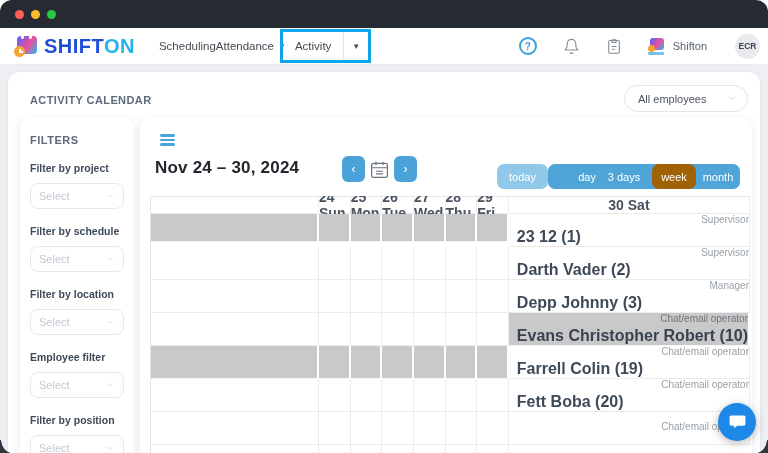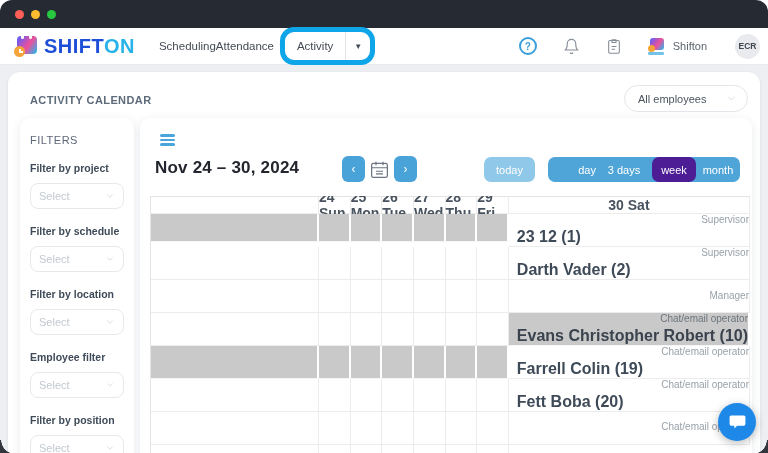--- a/index.html
+++ b/index.html
@@ -25,21 +25,21 @@
   .glyph-clock { position:absolute; left:0; bottom:0; width:11px; height:11px; border-radius:50%;
                background:#f5a43a; }
   .glyph-clock::before { content:""; position:absolute; left:5px; top:2.5px; width:1.5px; height:3.5px; background:#fff; }
   .glyph-clock::after  { content:""; position:absolute; left:5px; top:5px;  width:3.5px; height:1.5px; background:#fff; }
   .logo-text { font-size:20px; font-weight:bold; letter-spacing:.5px; }
   .logo-shift { color:#1d4ed8; } .logo-on { color:#29b2e8; }
 
   .nav { display:flex; align-items:center; margin-left:24px; font-size:11.5px; color:#454b54; }
   .nav-item { cursor:pointer; display:flex; align-items:center; gap:4px; }
   .caret { font-size:8px; color:#45４b54; }
-  .activity-box { display:flex; border:5px solid #0ea5e9; border-radius:14px; overflow:hidden; margin-left:-6px; }
+  .activity-box { display:flex; border:3px solid #0ea5e9; border-radius:0; overflow:hidden; margin-left:-6px; }
   .activity-box .seg { padding:8px 12px; }
   .activity-box .seg-caret { border-left:1px solid #e3e6e9; padding:8px 8px; font-size:8px; display:flex; align-items:center; }
 
   .spacer { flex:1; }
   .hicons { display:flex; align-items:center; gap:26px; }
   .help-ic { width:18px; height:18px; border:2px solid #3b9fdb; border-radius:50%; color:#3b9fdb;
              font-size:10px; font-weight:bold; display:flex; align-items:center; justify-content:center; cursor:pointer; }
   .line-ic { stroke:#858d96; fill:none; stroke-width:1.6; stroke-linecap:round; stroke-linejoin:round; cursor:pointer; }
   .profile { display:flex; align-items:center; gap:8px; cursor:pointer; }
   .mini-logo { position:relative; width:17px; height:17px; }
@@ -58,45 +58,45 @@
                background:#fff; border-radius:12px 12px 0 0; box-shadow:0 1px 4px rgba(30,40,60,.07); }
   .page-title { position:absolute; left:22px; top:22px; font-size:11px; font-weight:600;
                 color:#5d6b7a; letter-spacing:.4px; }
   .employee-select { position:absolute; right:12px; top:13px; width:124px; height:27px;
                 border:1px solid #e2e5e9; border-radius:14px; background:#fff; display:flex; align-items:center;
                 justify-content:space-between; padding:0 10px 0 13px; font-size:11px; color:#4c545e; cursor:pointer; }
 
   
   .filters-card { position:absolute; left:12px; top:46px; width:114px; bottom:-20px; background:#fff;
                   border-radius:10px; box-shadow:0 2px 10px rgba(40,60,90,.10); padding:16px 10px; }
-  .filters-title { font-size:11px; color:#5d6878; letter-spacing:.5px; margin-bottom:4px; }
+  .filters-title { font-size:11px; color:#5d6878; letter-spacing:.5px; margin-bottom:4px;font-weight:bold; }
   .fgroup { margin-top:16px; }
   .flabel { font-size:10.5px; font-weight:bold; color:#3f4b59; margin-bottom:9px; }
   .fselect { height:26px; border:1px solid #e6e9ec; border-radius:8px; background:#fff; display:flex;
              align-items:center; justify-content:space-between; padding:0 8px; font-size:11px;
              color:#c3c9d0; cursor:pointer; }
   .chev { stroke:#c9ced4; fill:none; stroke-width:1.6; stroke-linecap:round; stroke-linejoin:round; }
 
   
   .calendar-card { position:absolute; left:132px; right:8px; top:46px; bottom:-20px; background:#fff;
                    border-radius:10px; box-shadow:0 2px 10px rgba(40,60,90,.10); overflow:hidden; }
   .hamburger { position:absolute; left:20px; top:16px; width:15px; cursor:pointer; }
   .hamburger span { display:block; height:2.5px; background:#49a5da; border-radius:2px; margin-bottom:2px; }
   .cal-toolbar { position:absolute; top:36px; left:15px; right:12px; height:34px; }
   .range-title { position:absolute; left:0; top:4px; font-size:17px; font-weight:bold; color:#23262e; letter-spacing:.2px; }
   .nav-ctrls { position:absolute; left:187px; top:2px; display:flex; align-items:center; gap:4px; }
   .nav-btn { width:23px; height:26px; background:#4aa3d8; color:#fff; border:none; border-radius:6px;
              font-size:12px; display:flex; align-items:center; justify-content:center; cursor:pointer; }
   .cal-ic { stroke:#6b7480; fill:none; stroke-width:1.4; cursor:pointer; }
-  .view-ctrls { position:absolute; right:0; top:3px; display:flex; align-items:center; gap:13px; }
+  .view-ctrls { position:absolute; right:0; top:10px; display:flex; align-items:center; gap:0; }
   .btn-today { width:51px; height:25px; background:#8fc8e8; border:none; border-radius:7px; color:#fff;
                font-size:11px; cursor:pointer; }
   .view-group { display:flex; background:#4fa5d8; border-radius:7px; height:25px; }
   .vseg { border:none; background:transparent; color:#fff; font-size:11px; height:25px; cursor:pointer; }
-  .vseg.active { background:#4c1d95; border-radius:7px; }
+  .vseg.active { background:#a16207; border-radius:7px; }
   .vseg.w-day{width:48px;text-align:right;} .vseg.w-3d{width:56px;} .vseg.w-wk{width:44px;} .vseg.w-mo{width:44px;}
 
   
   .grid-wrap { position:absolute; left:10px; right:2px; top:78px; bottom:0; overflow:hidden; }
   .grid { display:grid; grid-template-columns:168px repeat(7,1fr);
           border-top:1px solid #e4e4e4; border-left:1px solid #e4e4e4; }
   .cell { background:#fff; border-right:1px solid #ececec; border-bottom:1px solid #ececec; }
   .c-head { height:17px; display:flex; align-items:center; justify-content:center;
             font-size:14px; font-weight:bold; color:#49535f; }
   .c-free { height:28px; }
@@ -302,20 +302,21 @@
             </div>
             <div class="cell c-person"></div>
             <div class="cell c-person"></div>
             <div class="cell c-person"></div>
             <div class="cell c-person"></div>
             <div class="cell c-person"></div>
             <div class="cell c-person"></div>
             <div class="cell c-person"></div>
             <div class="cell c-person c-label">
               <div class="role">Manager</div>
+              <div class="pname">Depp Johnny (3)</div>
             </div>
             <div class="cell c-person"></div>
             <div class="cell c-person"></div>
             <div class="cell c-person"></div>
             <div class="cell c-person"></div>
             <div class="cell c-person"></div>
             <div class="cell c-person"></div>
             <div class="cell c-person"></div>
             <div class="cell c-person c-label gray">
               <div class="role">Chat/email operator</div>

